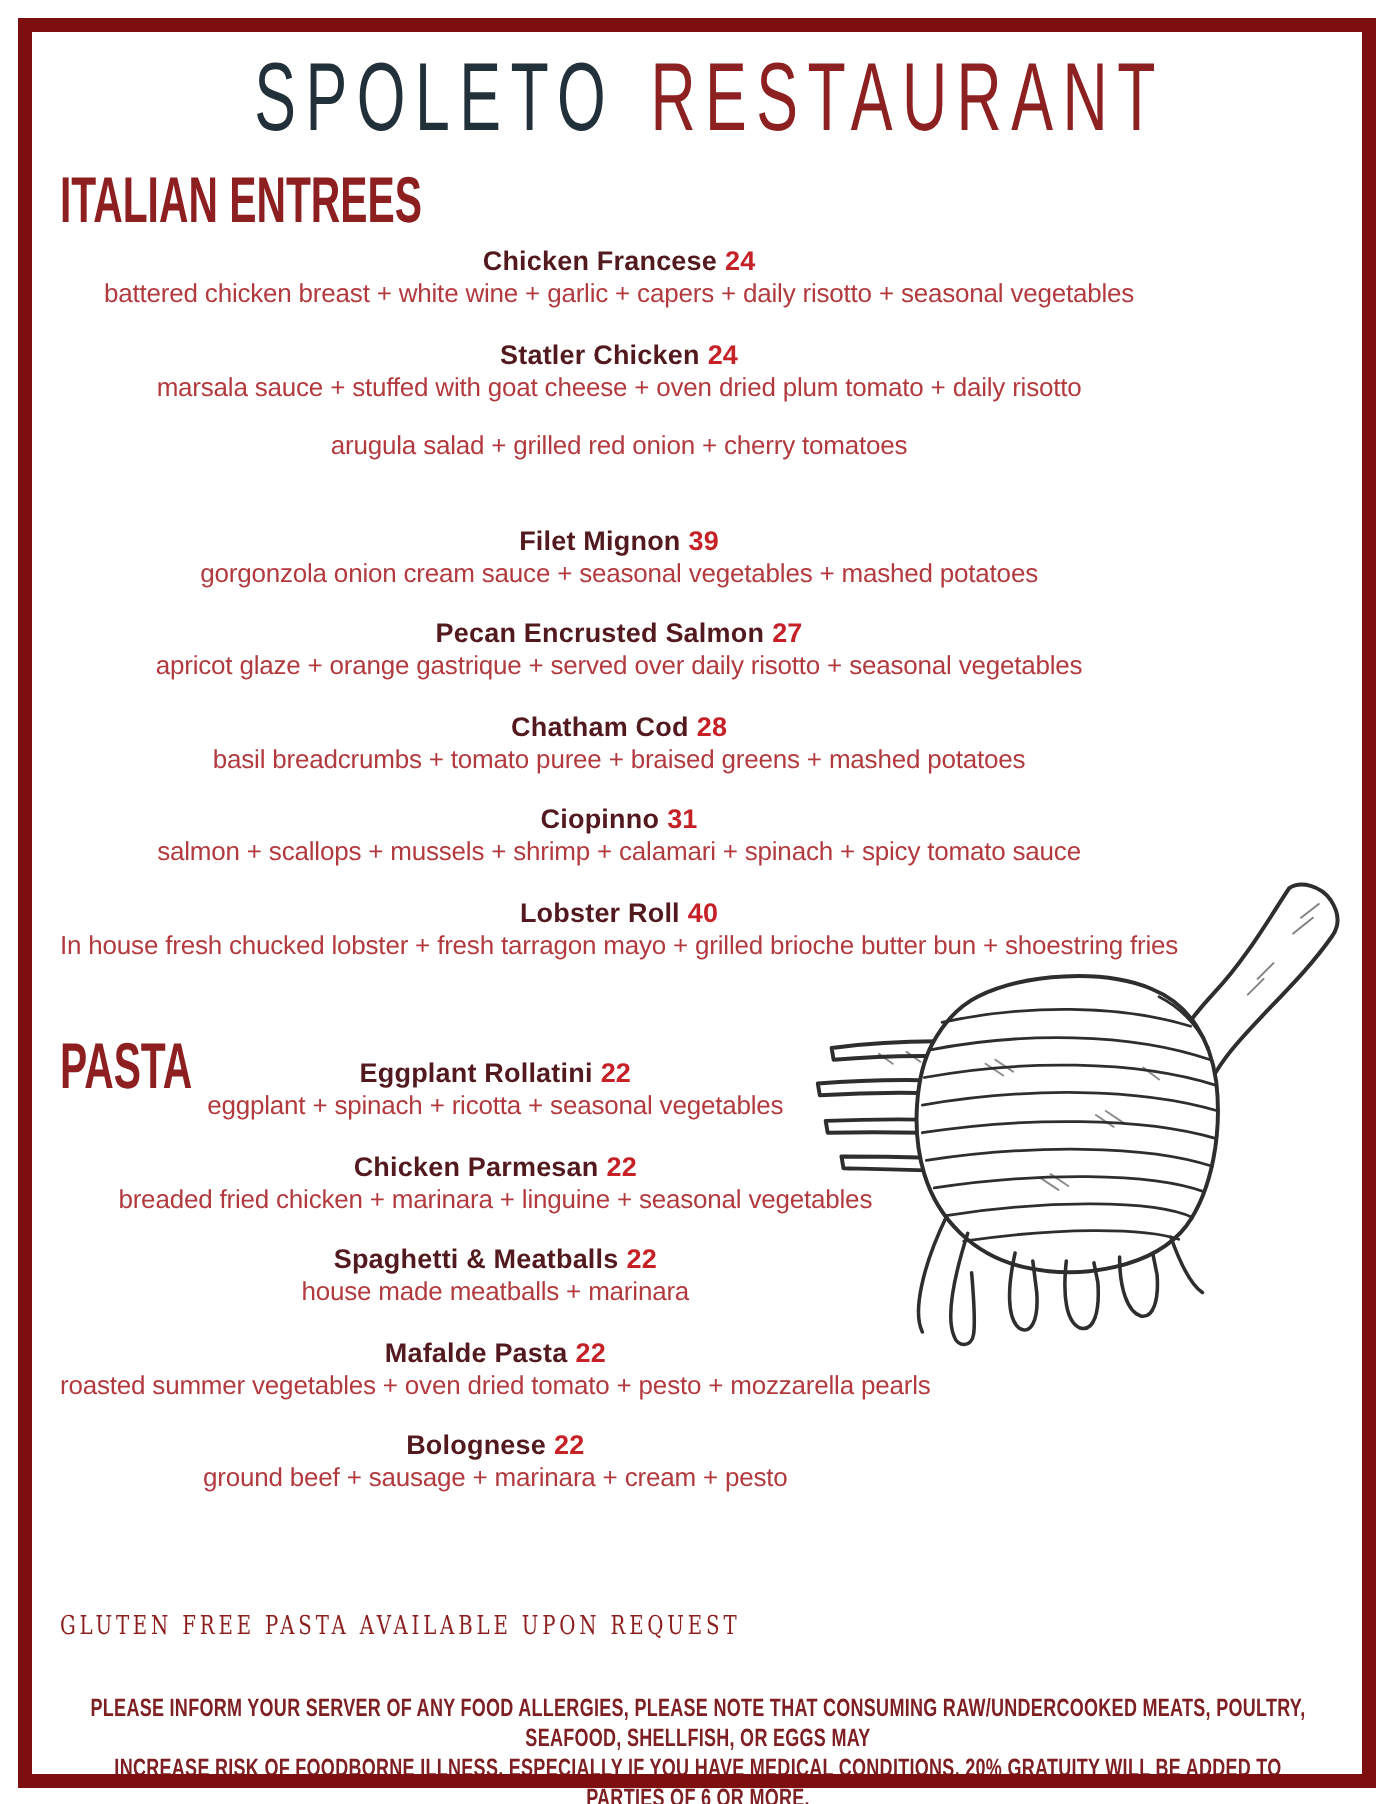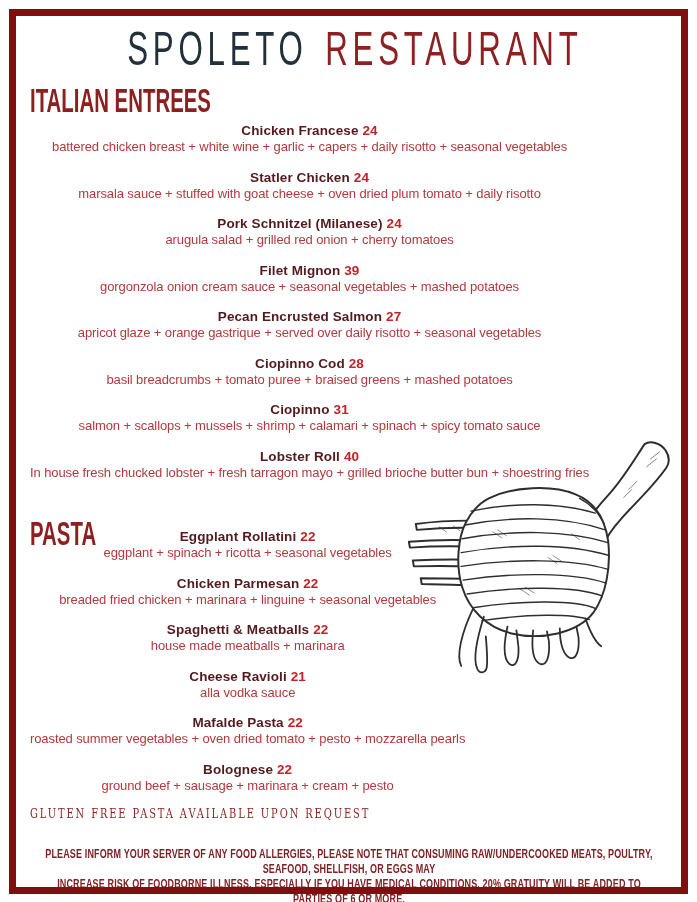--- a/index.html
+++ b/index.html
@@ -70,33 +70,32 @@
   <div class="items" id="items-entrees">
     <div class="item">
       <div class="item-title"><span class="item-name">Chicken Francese</span><span class="item-price">24</span></div>
       <div class="item-desc">battered chicken breast + white wine + garlic + capers + daily risotto + seasonal vegetables</div>
     </div>
     <div class="item">
       <div class="item-title"><span class="item-name">Statler Chicken</span><span class="item-price">24</span></div>
       <div class="item-desc">marsala sauce + stuffed with goat cheese + oven dried plum tomato + daily risotto</div>
     </div>
     <div class="item">
-      <div class="item-title"><span class="item-name">Pork Schnitzel (Milanese)</span><span class="item-price">24</span></div>
       <div class="item-desc">arugula salad + grilled red onion + cherry tomatoes</div>
     </div>
     <div class="item">
       <div class="item-title"><span class="item-name">Filet Mignon</span><span class="item-price">39</span></div>
       <div class="item-desc">gorgonzola onion cream sauce + seasonal vegetables + mashed potatoes</div>
     </div>
     <div class="item">
       <div class="item-title"><span class="item-name">Pecan Encrusted Salmon</span><span class="item-price">27</span></div>
       <div class="item-desc">apricot glaze + orange gastrique + served over daily risotto + seasonal vegetables</div>
     </div>
     <div class="item">
-      <div class="item-title"><span class="item-name">Ciopinno Cod</span><span class="item-price">28</span></div>
+      <div class="item-title"><span class="item-name">Chatham Cod</span><span class="item-price">28</span></div>
       <div class="item-desc">basil breadcrumbs + tomato puree + braised greens + mashed potatoes</div>
     </div>
     <div class="item">
       <div class="item-title"><span class="item-name">Ciopinno</span><span class="item-price">31</span></div>
       <div class="item-desc">salmon + scallops + mussels + shrimp + calamari + spinach + spicy tomato sauce</div>
     </div>
     <div class="item">
       <div class="item-title"><span class="item-name">Lobster Roll</span><span class="item-price">40</span></div>
       <div class="item-desc">In house fresh chucked lobster + fresh tarragon mayo + grilled brioche butter bun + shoestring fries</div>
     </div>
@@ -111,24 +110,20 @@
       <div class="item-title"><span class="item-name">Eggplant Rollatini</span><span class="item-price">22</span></div>
       <div class="item-desc">eggplant + spinach + ricotta + seasonal vegetables</div>
     </div>
     <div class="item">
       <div class="item-title"><span class="item-name">Chicken Parmesan</span><span class="item-price">22</span></div>
       <div class="item-desc">breaded fried chicken + marinara + linguine + seasonal vegetables</div>
     </div>
     <div class="item">
       <div class="item-title"><span class="item-name">Spaghetti &amp; Meatballs</span><span class="item-price">22</span></div>
       <div class="item-desc">house made meatballs + marinara</div>
-    </div>
-    <div class="item">
-      <div class="item-title"><span class="item-name">Cheese Ravioli</span><span class="item-price">21</span></div>
-      <div class="item-desc">alla vodka sauce</div>
     </div>
     <div class="item">
       <div class="item-title"><span class="item-name">Mafalde Pasta</span><span class="item-price">22</span></div>
       <div class="item-desc">roasted summer vegetables + oven dried tomato + pesto + mozzarella pearls</div>
     </div>
     <div class="item">
       <div class="item-title"><span class="item-name">Bolognese</span><span class="item-price">22</span></div>
       <div class="item-desc">ground beef + sausage + marinara + cream + pesto</div>
     </div>
   </div>

